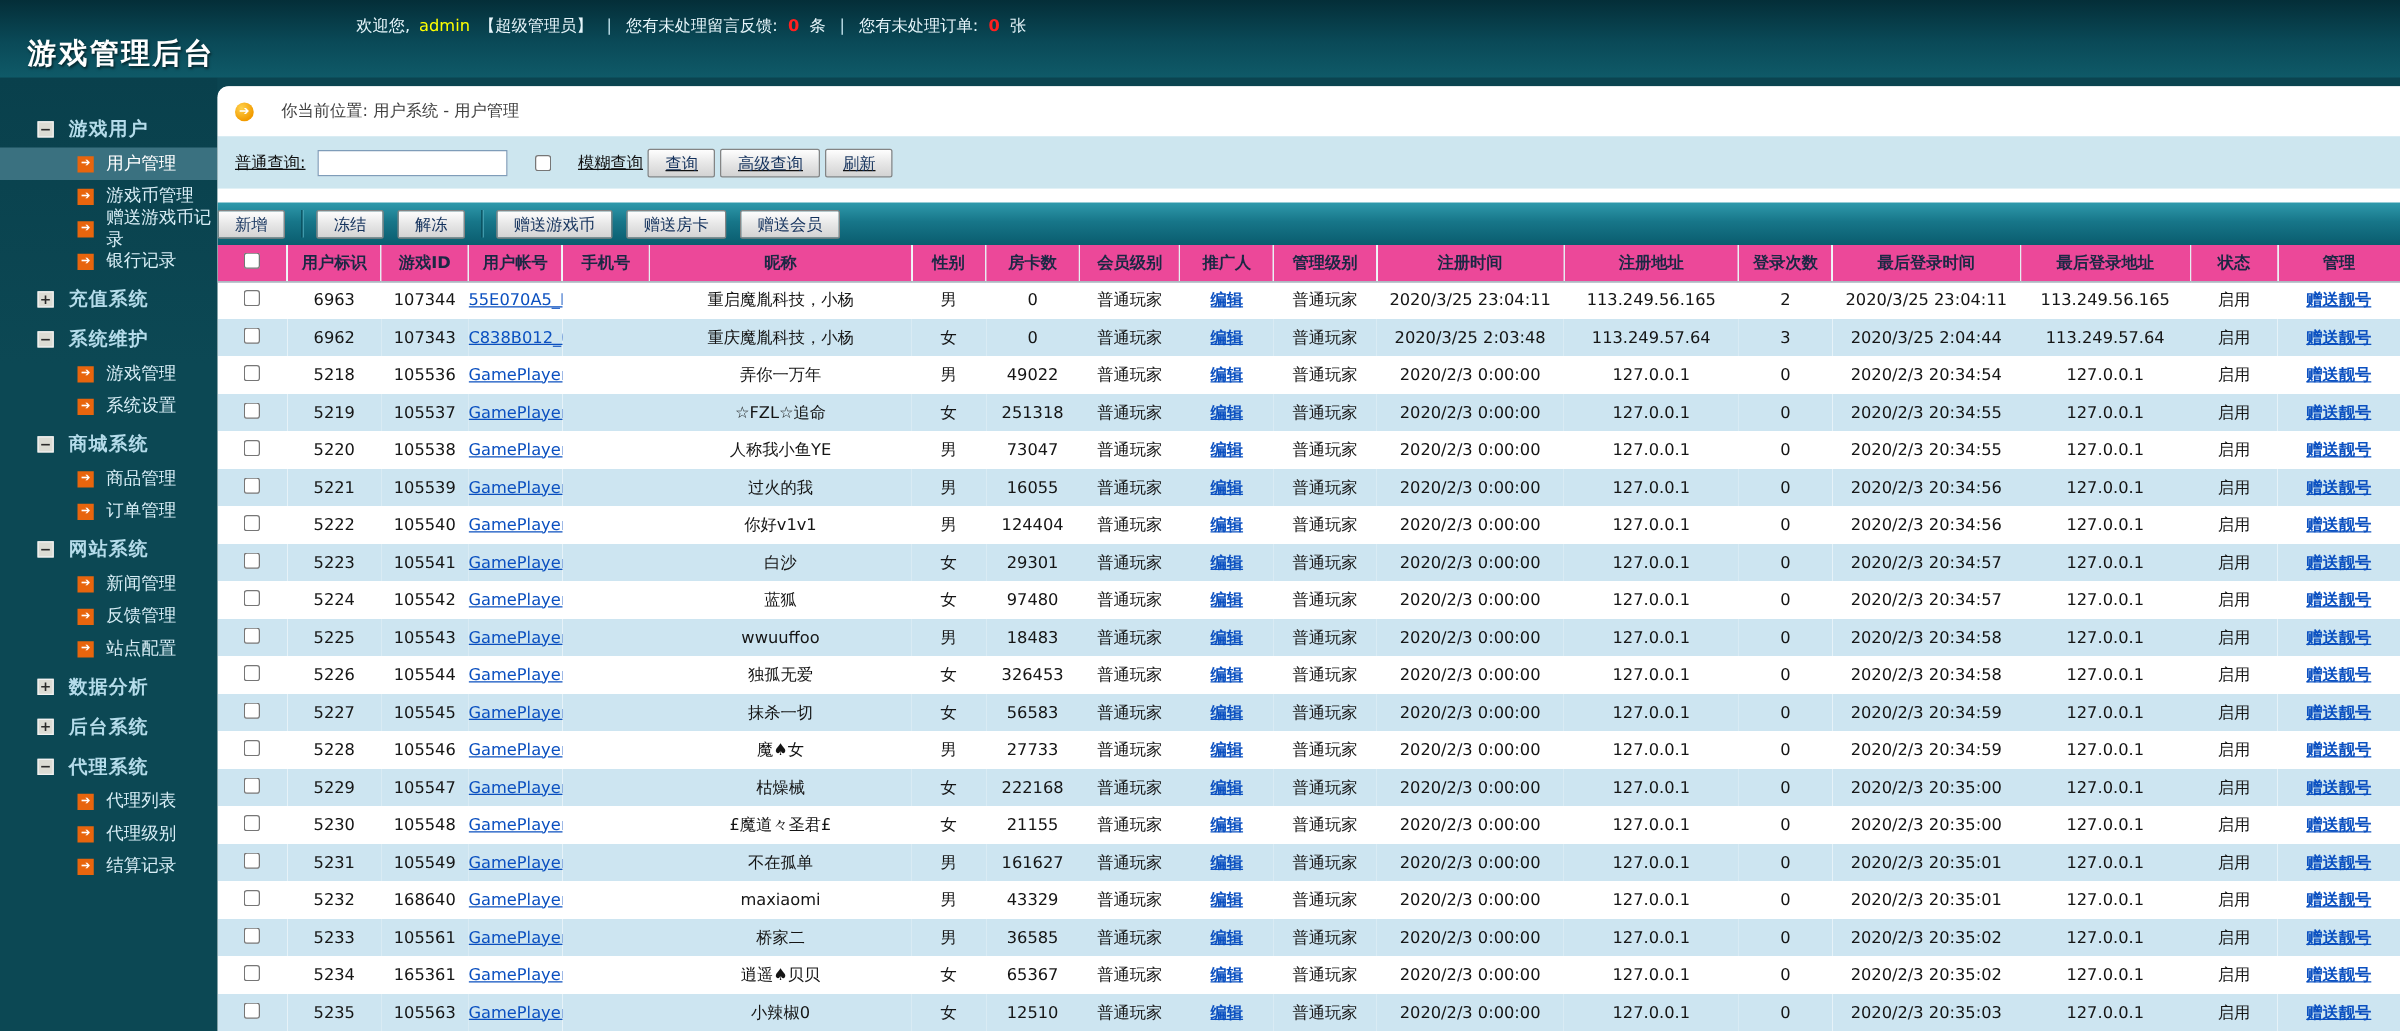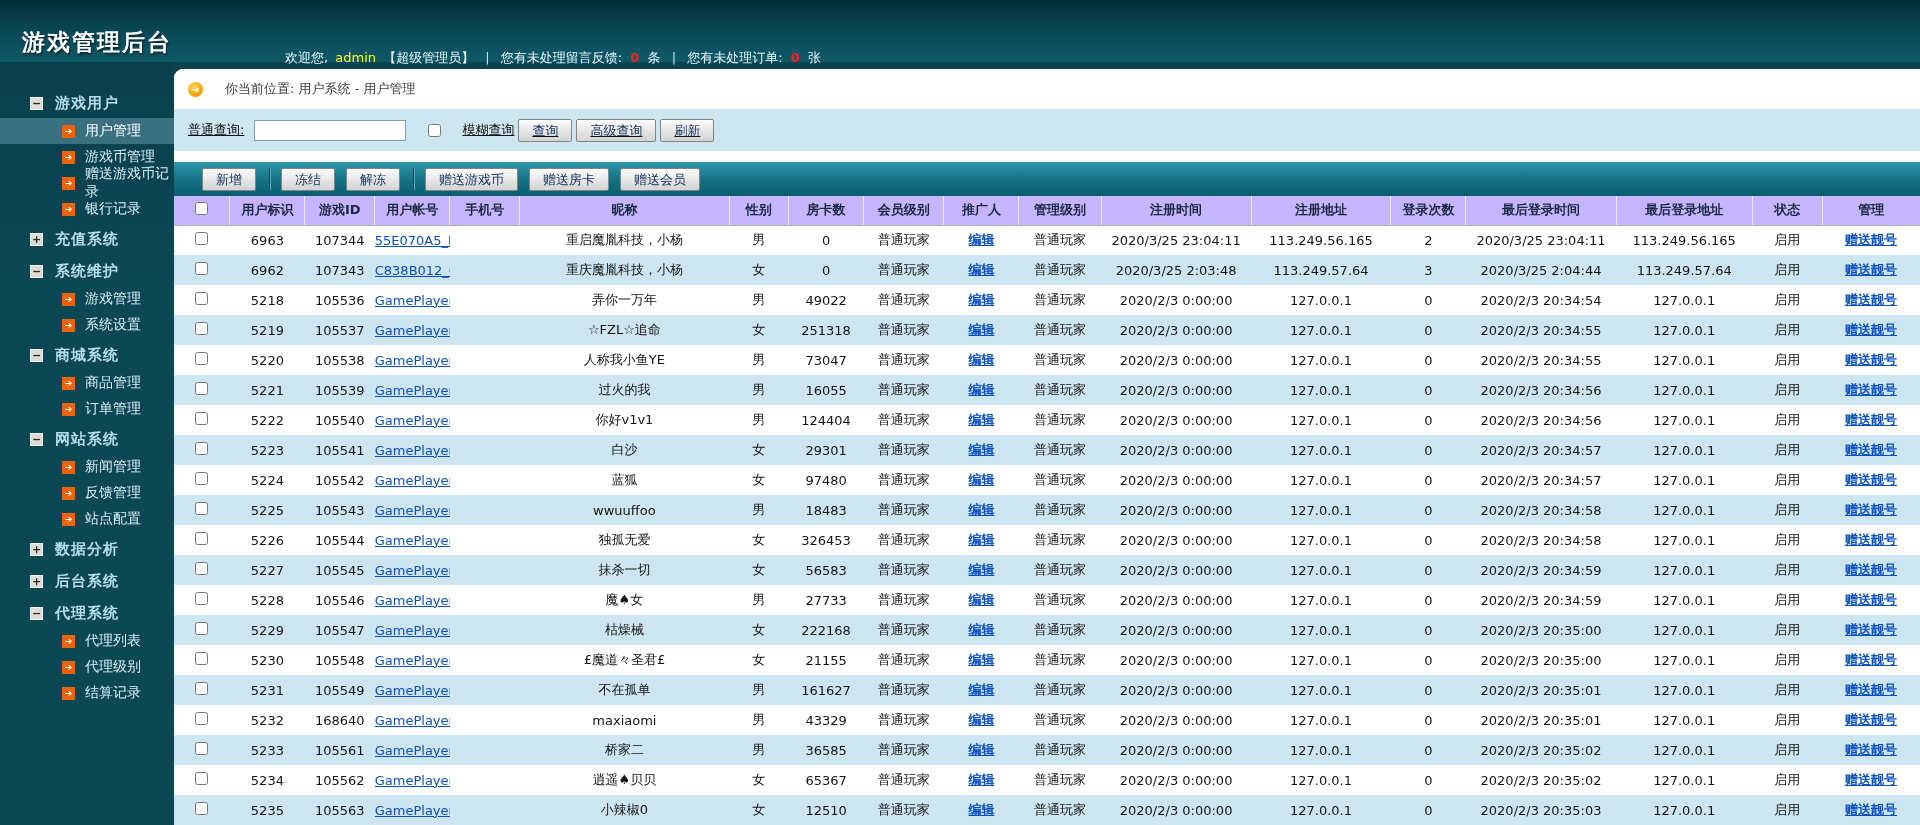--- a/index.html
+++ b/index.html
@@ -5,21 +5,21 @@
   * { margin:0; padding:0; box-sizing:border-box; }
   html,body { width:1920px; height:825px; overflow:hidden; }
   body { font-family:"DejaVu Sans","Liberation Sans",sans-serif; font-size:13px; }
   .page { width:1920px; height:825px; overflow:hidden; background:#0b4450; }
 
   
   .topbar { position:relative; height:62px;
     background:linear-gradient(180deg,#042e38 0%,#0a4a58 55%,#0f5a68 100%); }
   .app-title { position:absolute; left:22px; top:27px; color:#ffffff; font-size:23px;
     font-weight:bold; letter-spacing:2px; text-shadow:1px 2px 2px rgba(0,0,0,.55); }
-  .topbar-right { position:absolute; left:285px; top:11px; color:#e6f5fa; font-size:13px; line-height:22px;margin-top:36px; }
+  .topbar-right { position:absolute; left:285px; top:11px; color:#e6f5fa; font-size:13px; line-height:22px; }
   .topbar-right .sep { color:#bfe0ea; padding:0 7px; }
   .uname { color:#ffff00; padding:0 3px; }
   .alert-num { color:#ff2020; padding:0 4px; font-weight:bold; }
   .top-links a { color:#eaf7fb; text-decoration:none; cursor:pointer; }
 
   
   .body-wrap { display:flex; height:763px; }
   .sidebar { width:174px; height:763px; flex:0 0 174px;
     background:linear-gradient(180deg,#09404c 0%,#0c4854 30%,#0c4854 100%);
     padding-top:24px; overflow:hidden; }
@@ -61,28 +61,28 @@
   .btn { background:linear-gradient(180deg,#fefefe 0%,#e9e9e9 45%,#d3d3d3 100%);
     border:1px solid #848484; border-radius:2px; font-size:13px; color:#13315c;
     padding:2px 13px; height:23px; cursor:pointer;
     font-family:"DejaVu Sans","Liberation Sans",sans-serif; }
   .search-bar .btn { margin-left:4px; }
   .gap-strip { height:11px; flex:0 0 11px; background:#ffffff; }
 
   
   .toolbar { height:34px; flex:0 0 34px;
     background:linear-gradient(180deg,#2f9aac 0%,#177689 45%,#0a5c6e 100%);
-    display:flex; align-items:center; padding-left:28px; }
+    display:flex; align-items:center; padding-left:0; }
   .toolbar .btn { margin-right:11px; }
   .tb-sep { width:0; height:22px; border-left:1px solid #094a58; border-right:1px solid #4fa9ba;
     margin:0 10px 0 2px; }
 
   
   table { width:100%; border-collapse:collapse; table-layout:fixed; }
-  thead th { background:#c4b5fd; color:#1b2844; font-weight:bold; font-size:13px;
+  thead th { background:#ec4899; color:#1b2844; font-weight:bold; font-size:13px;
     height:29px; text-align:center; border-right:1px solid #e6ecf1;
     border-bottom:1px solid #a9b4bf; overflow:hidden; white-space:nowrap; }
   thead th:last-child { border-right:none; }
   tbody td { height:30px; text-align:center; color:#151515; font-size:13px;
     overflow:hidden; white-space:nowrap; }
   tbody tr.alt td { background:#cde5f1; }
   .lnk { color:#0b50c0; text-decoration:underline; cursor:pointer; }
   .lnk.b { font-weight:bold; }
 </style>
 </head>
@@ -639,21 +639,21 @@
                 <td>127.0.0.1</td>
                 <td>0</td>
                 <td>2020/2/3 20:35:02</td>
                 <td>127.0.0.1</td>
                 <td>启用</td>
                 <td><a class="lnk b">赠送靓号</a></td>
               </tr>
               <tr>
                 <td><input class="cb" type="checkbox" style=""></td>
                 <td>5234</td>
-                <td>105562</td>
+                <td>165361</td>
                 <td><a class="lnk">GamePlayer</a></td>
                 <td></td>
                 <td>逍遥♠贝贝</td>
                 <td>女</td>
                 <td>65367</td>
                 <td>普通玩家</td>
                 <td><a class="lnk b">编辑</a></td>
                 <td>普通玩家</td>
                 <td>2020/2/3 0:00:00</td>
                 <td>127.0.0.1</td>

